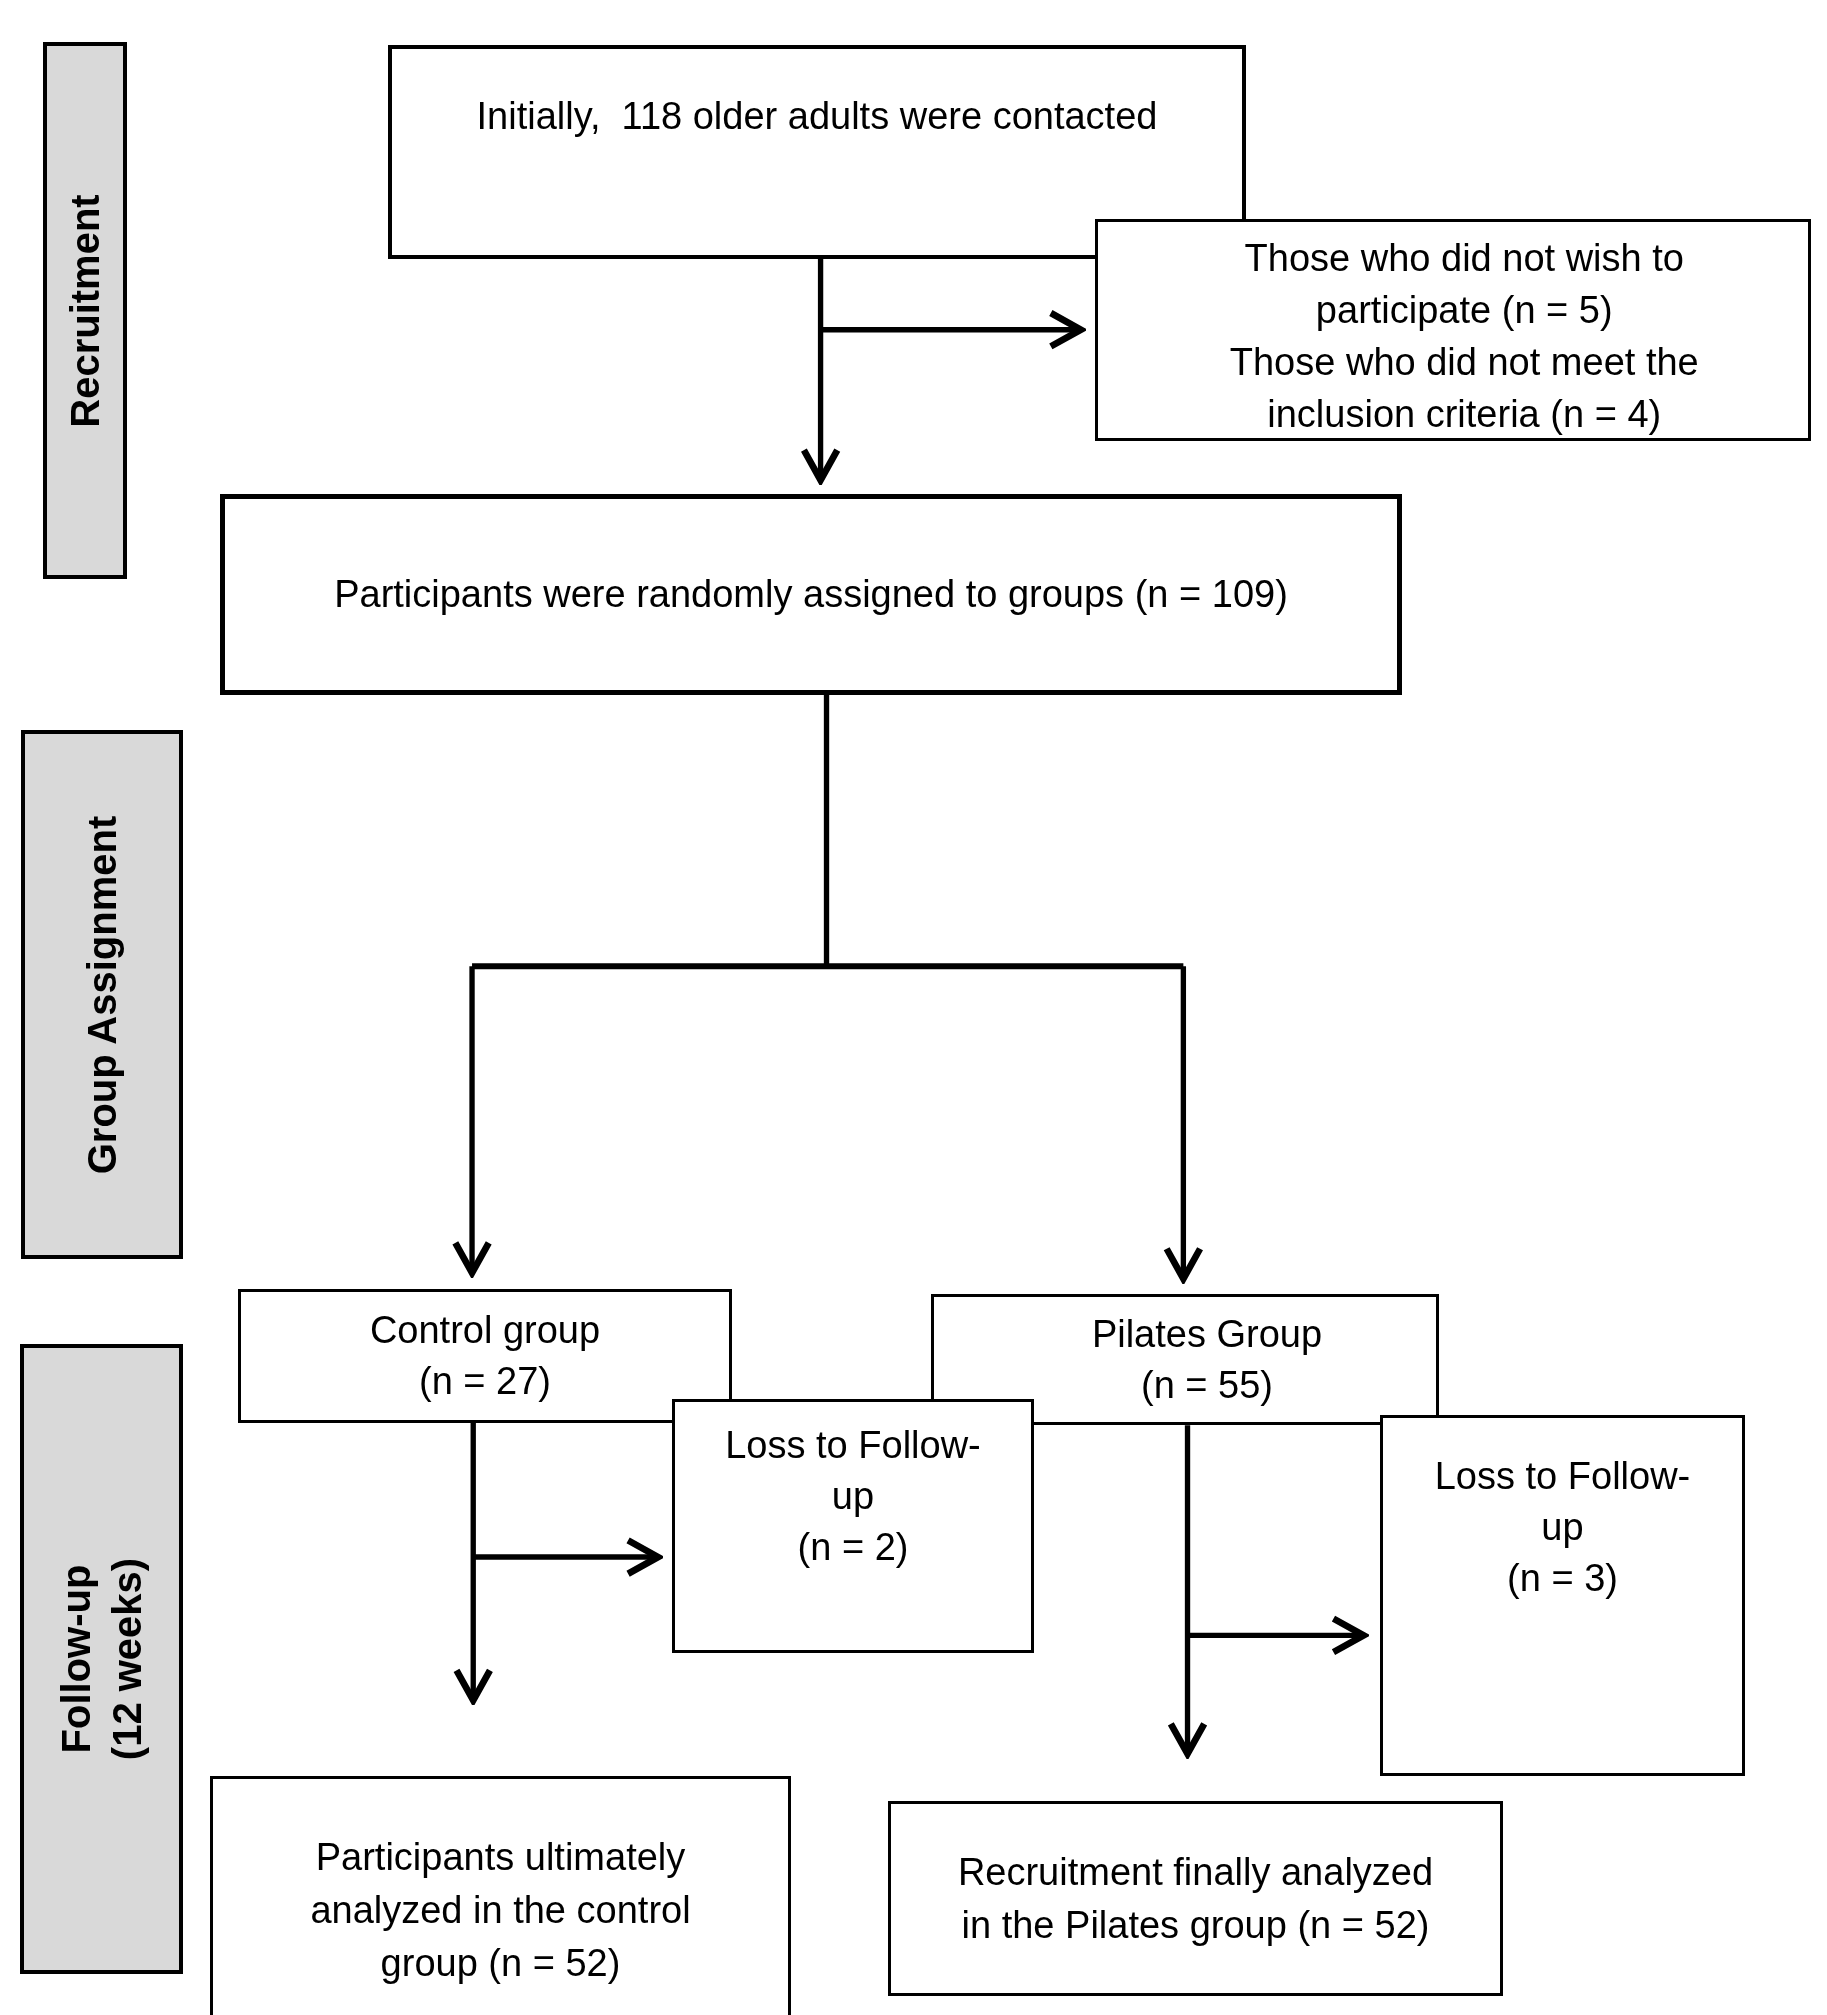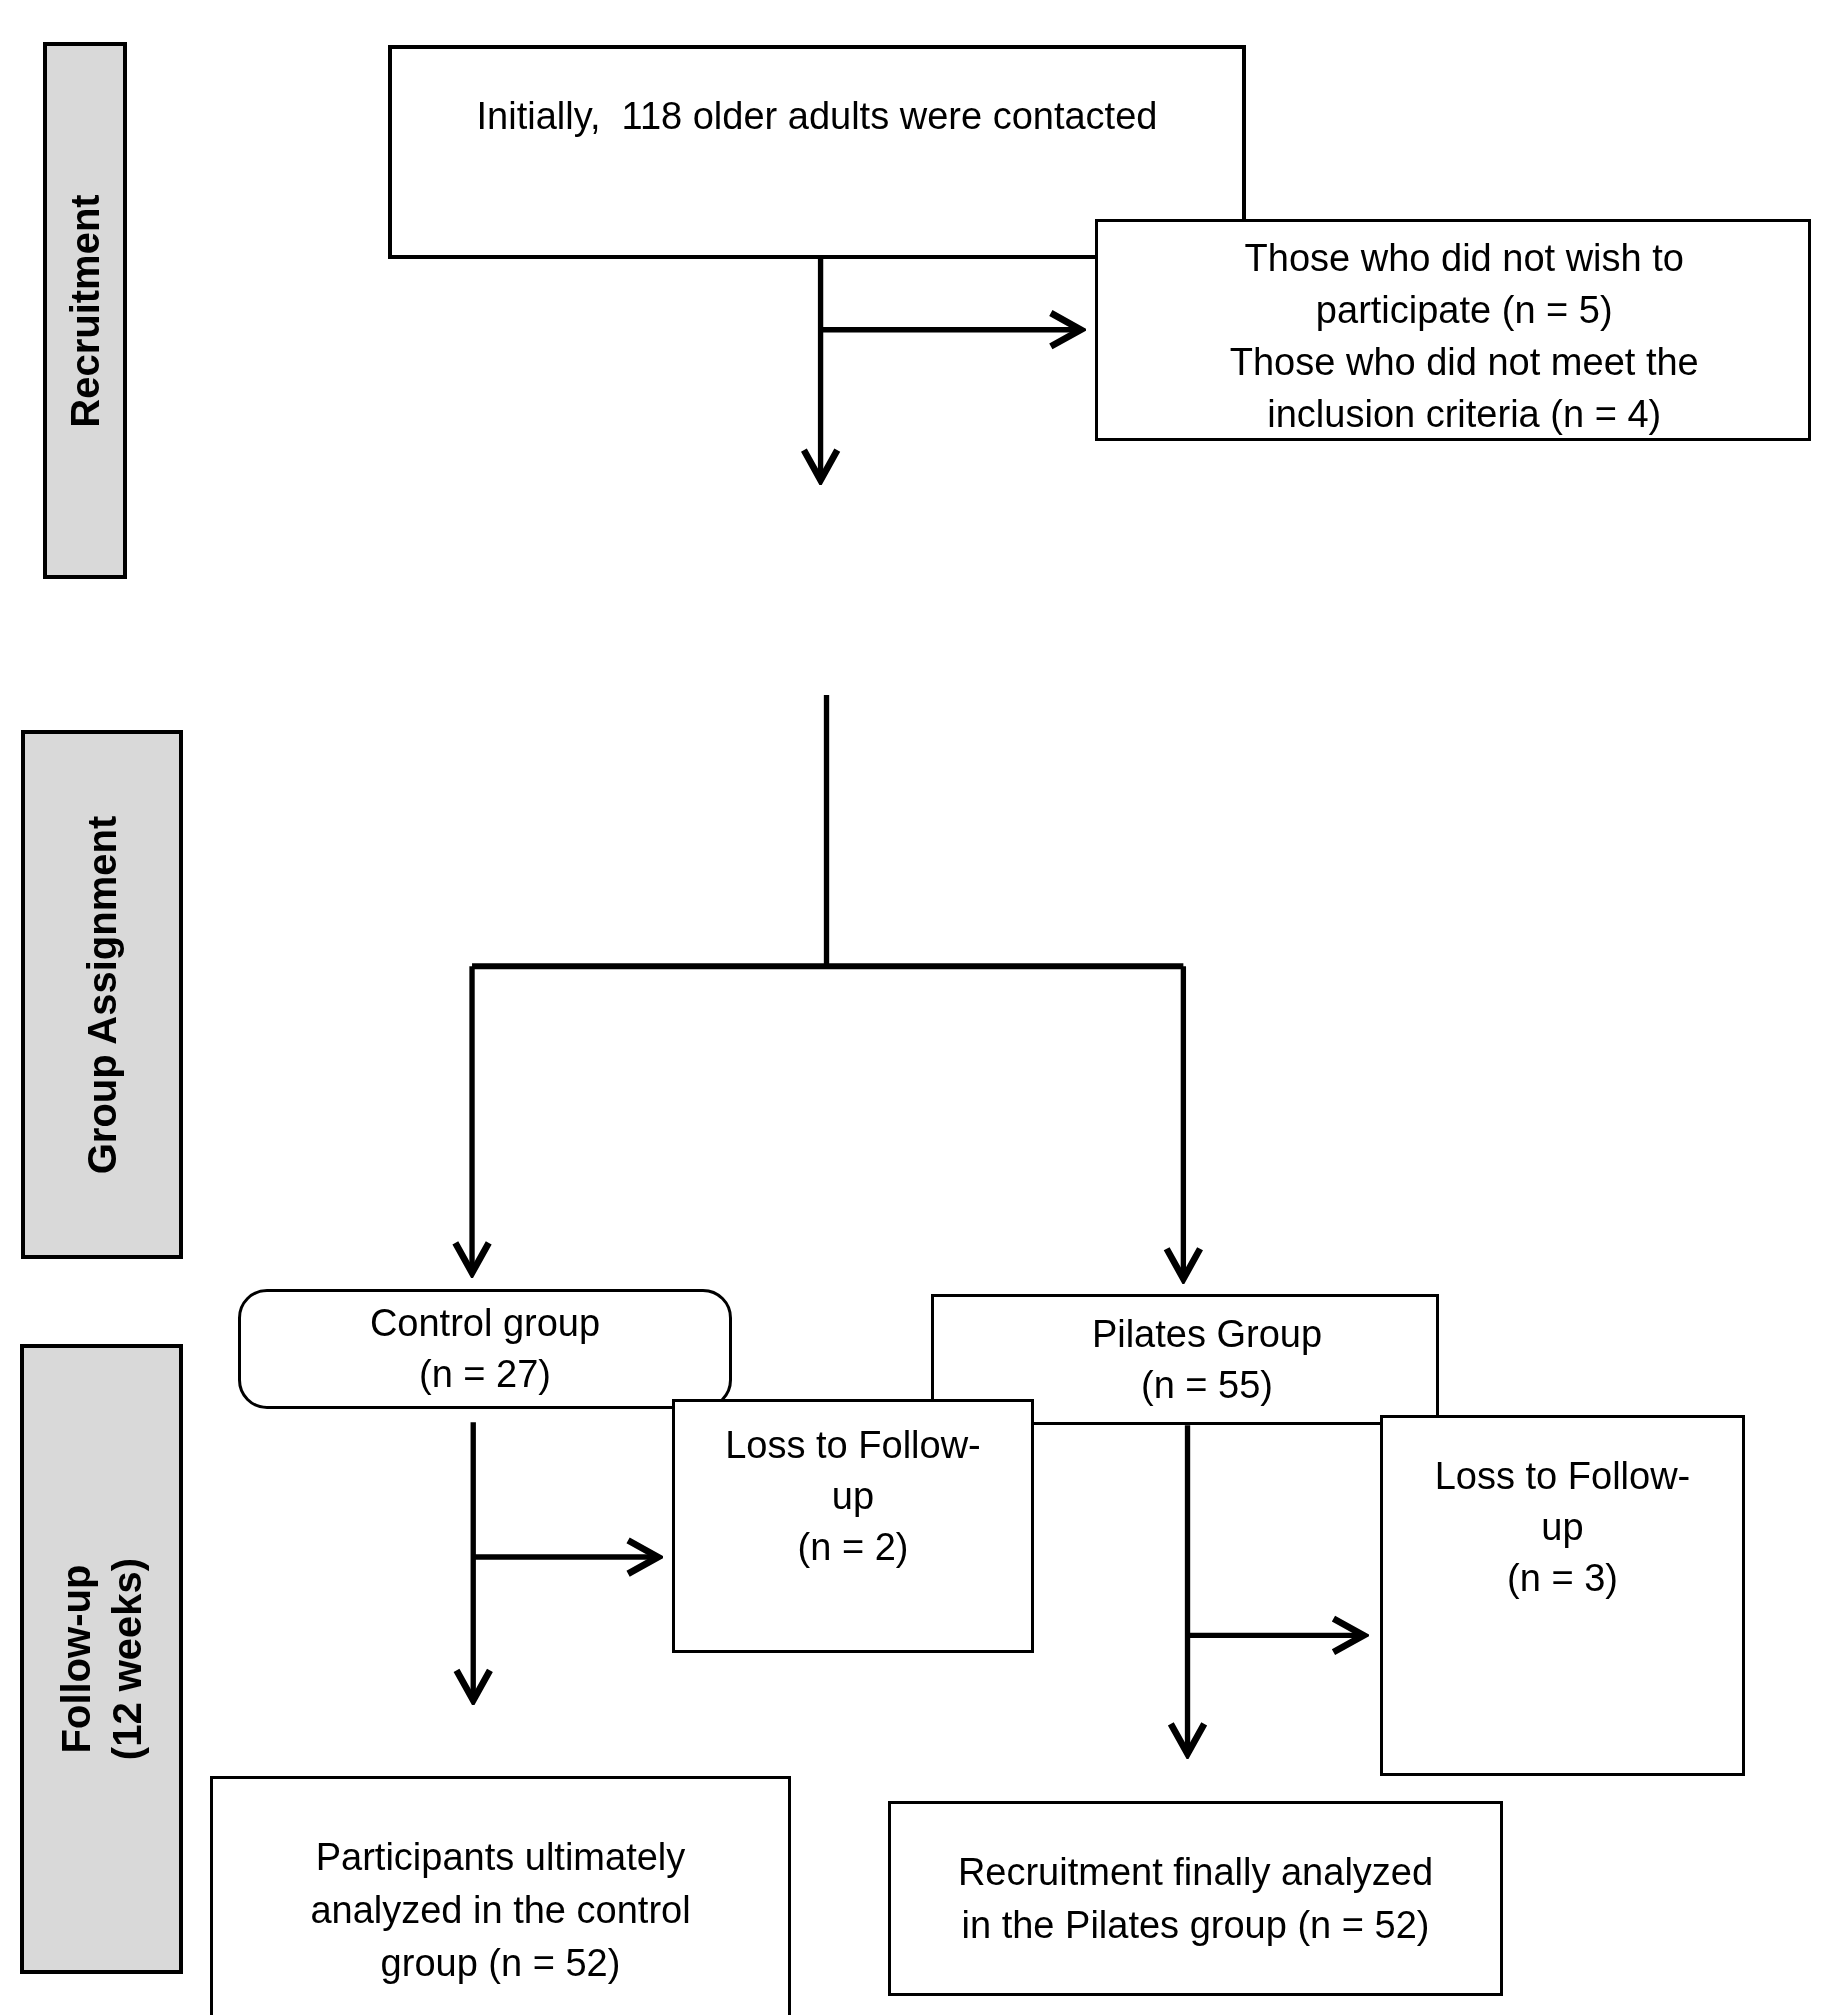--- a/index.html
+++ b/index.html
@@ -51,21 +51,21 @@
     display: flex;
     flex-direction: column;
     justify-content: center;
     align-items: center;
   }
   .box-contacted   { left: 388px;  top: 45px;   width: 858px; height: 214px; border-width: 4.2px; padding-top: 42px; }
   .box-contacted .one-line { white-space: pre; }
   .box-excluded    { left: 1095px; top: 219px;  width: 716px; height: 222px; text-align: center; padding: 9.5px 6px 0 28.5px; line-height: 52px; }
   .box-randomized  { left: 220px;  top: 494px;  width: 1182px; height: 201px; border-width: 5.3px; }
   .box-randomized .one-line { white-space: nowrap; }
-  .box-control     { left: 238px;  top: 1289px; width: 494px;  height: 120px; border-radius: 29px; }
+  .box-control     { left: 238px;  top: 1289px; width: 494px;  height: 134px; }
   .box-pilates     { left: 931px; top: 1294px; width: 508px;  height: 131px; padding-left: 44px; }
   .box-loss-control{ left: 672px; top: 1399px; width: 362px;  height: 254px; padding-top: 18px; }
   .box-loss-pilates{ left: 1380px; top: 1415px; width: 365px;  height: 361px; padding-top: 33px; }
   .box-an-control  { left: 210px;  top: 1776px; width: 581px;  height: 268px; line-height: 53px; }
   .box-an-pilates  { left: 888px; top: 1801px; width: 615px; height: 195px; line-height: 53px; }
 </style>
 </head>
 <body>
 
 <div class="canvas">
@@ -107,20 +107,23 @@
     <div class="one-line">Initially,  118 older adults were contacted</div>
   </div>
 
   <div class="fbox box-excluded">
     <div>Those who did not wish to</div>
     <div>participate (n = 5)</div>
     <div>Those who did not meet the</div>
     <div>inclusion criteria (n = 4)</div>
   </div>
 
+  <div class="fbox box-randomized center-v">
+    <div class="one-line">Participants were randomly assigned to groups (n = 109)</div>
+  </div>
 
   <div class="fbox box-control center-v">
     <div>Control group</div>
     <div>(n = 27)</div>
   </div>
 
   <div class="fbox box-pilates center-v">
     <div>Pilates Group</div>
     <div>(n = 55)</div>
   </div>

